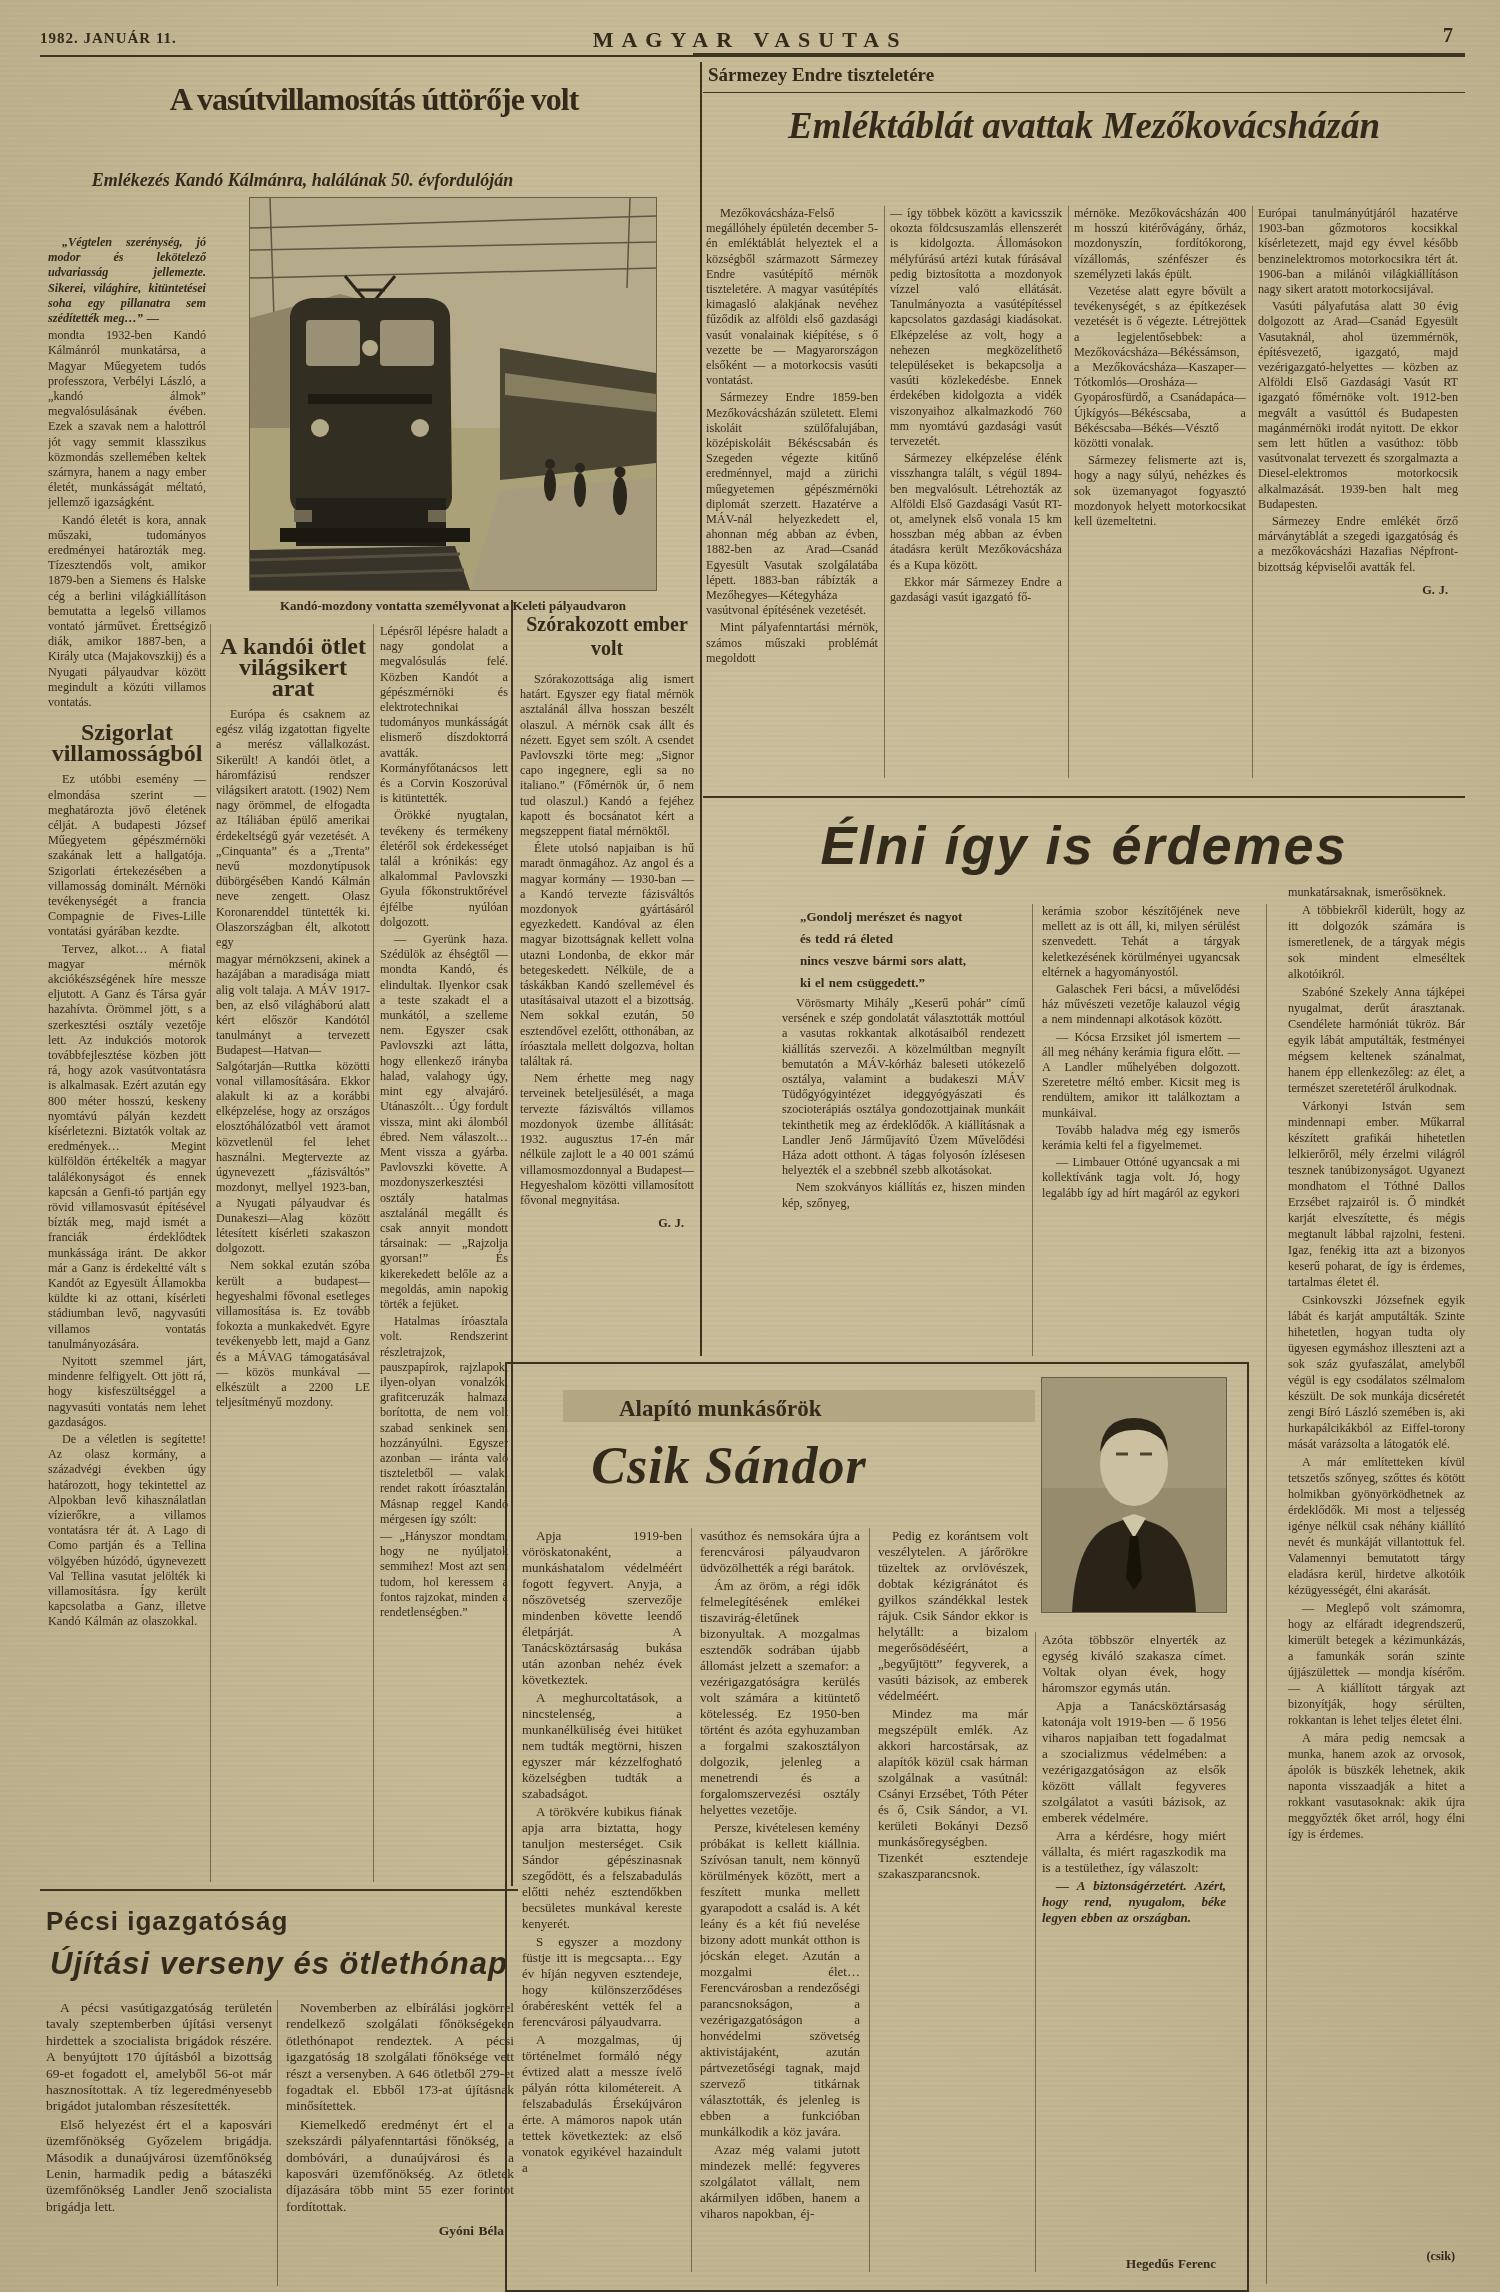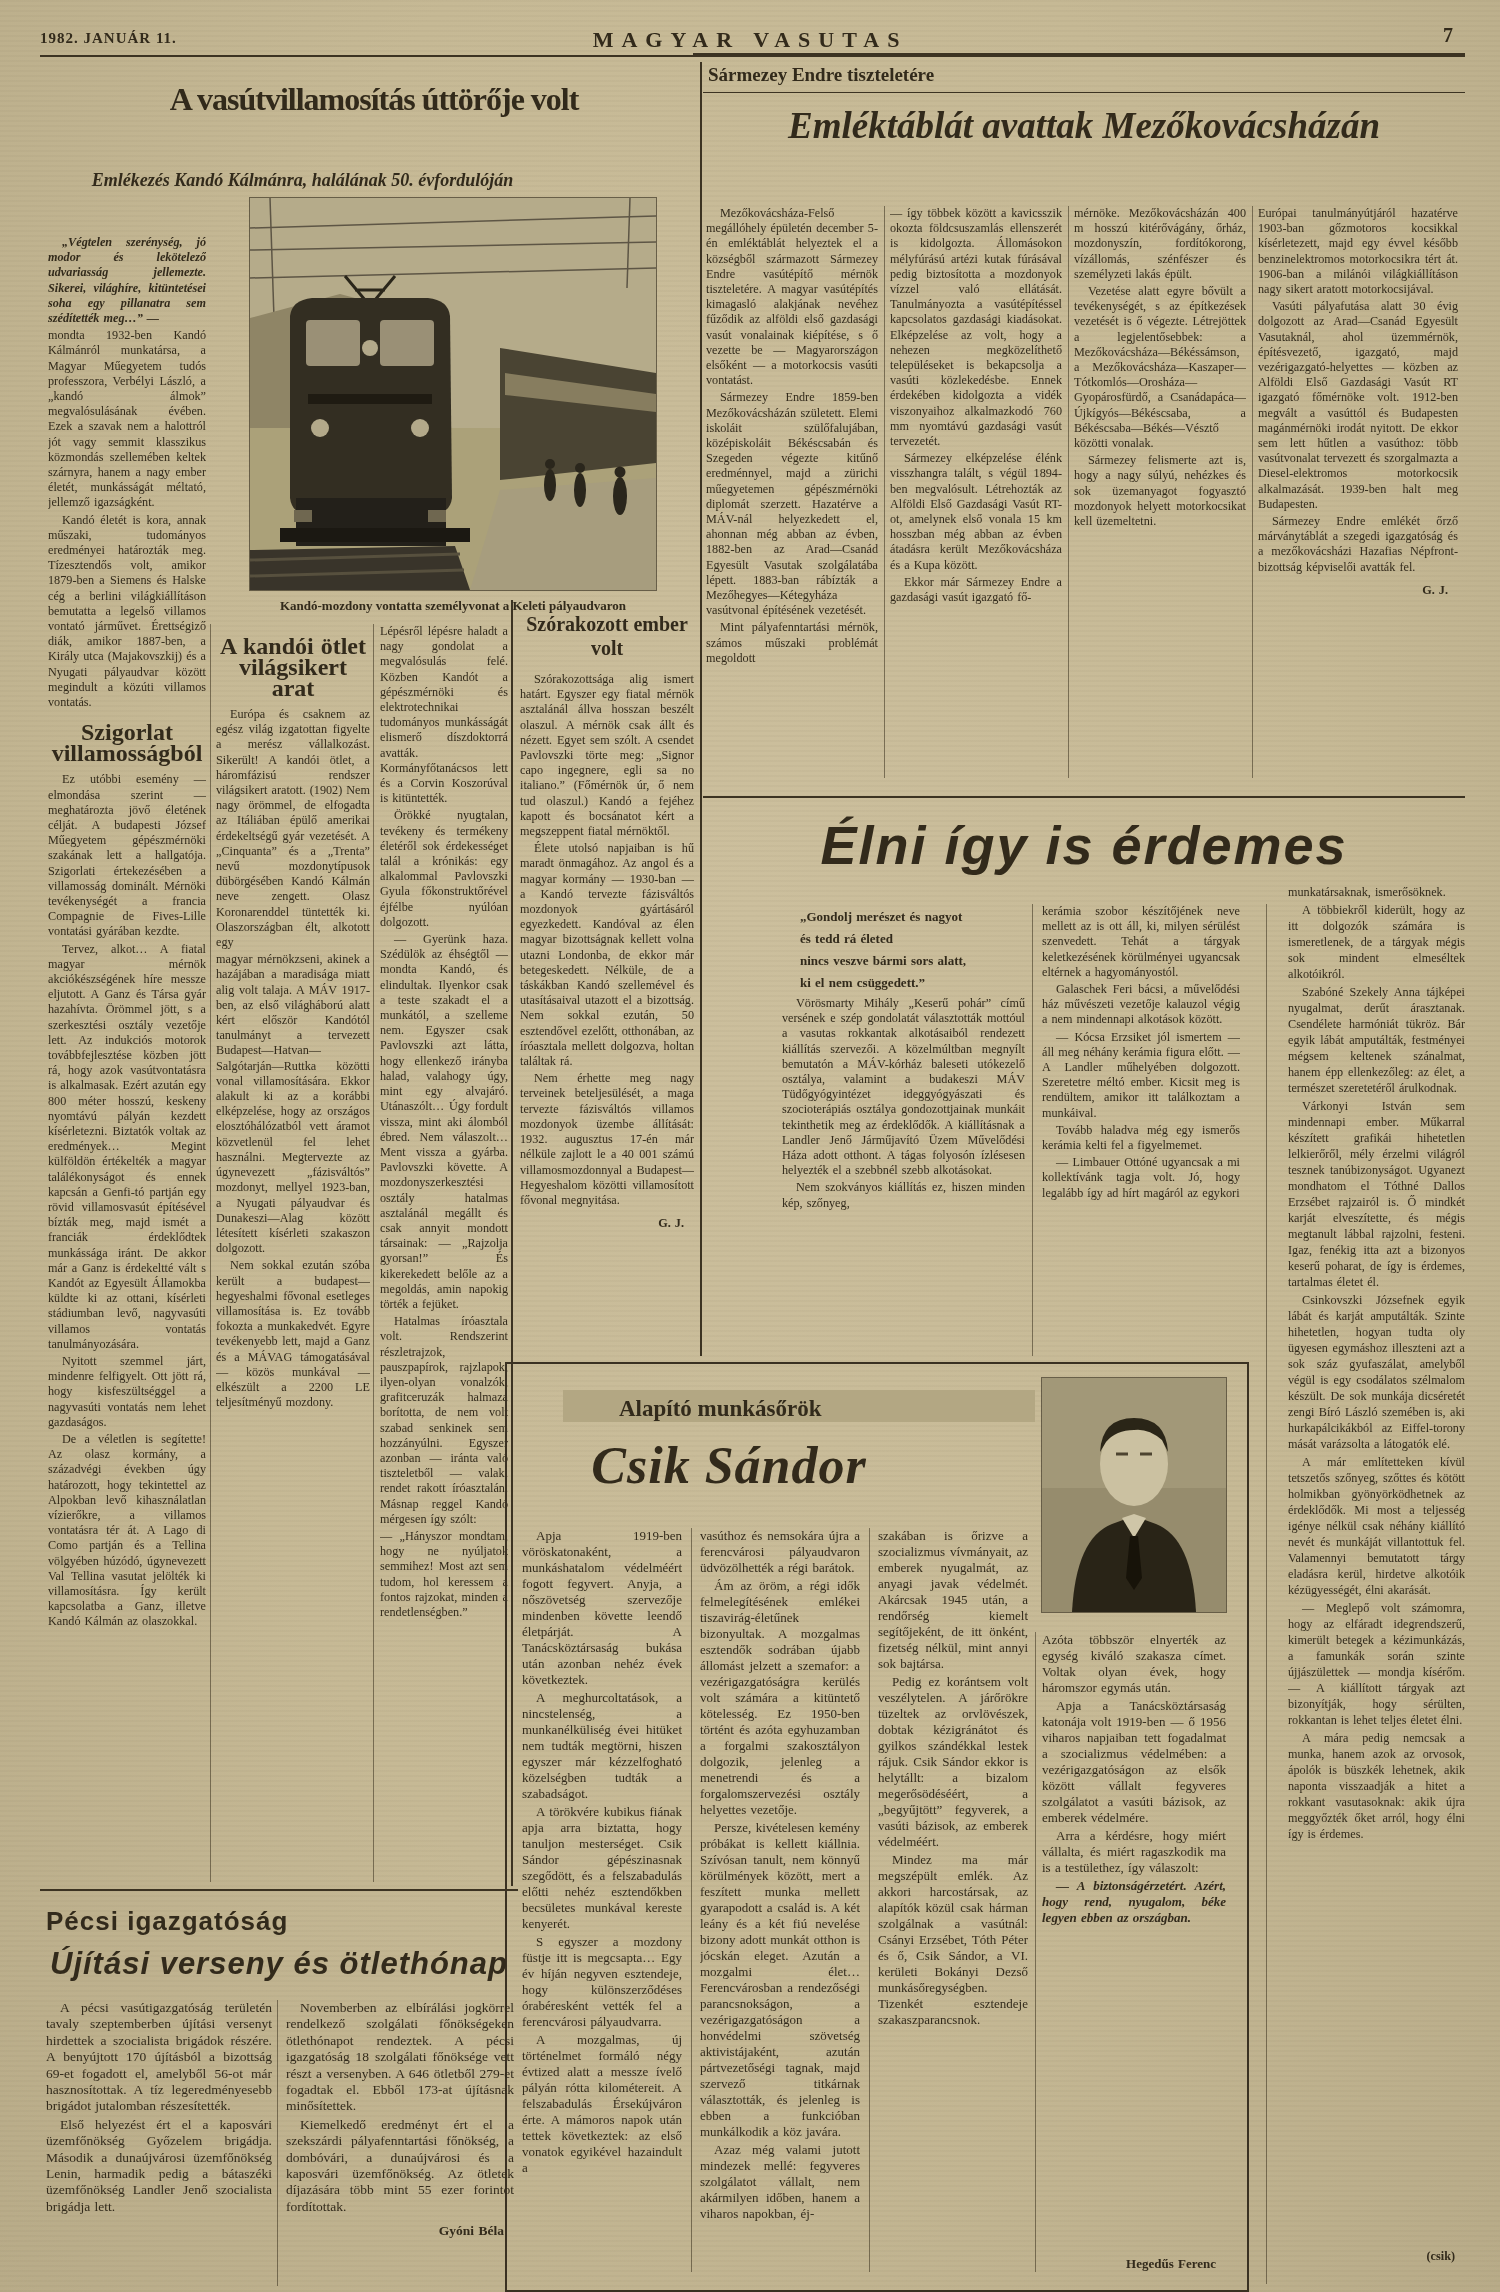--- a/index.html
+++ b/index.html
@@ -233,21 +233,20 @@
       <div class="fl-p">S egyszer a mozdony füstje itt is megcsapta… Egy év híján negyven esztendeje, hogy különszerződéses órabéresként vették fel a ferencvárosi pályaudvarra.</div>
       <div class="fl-p">A mozgalmas, új történelmet formáló négy évtized alatt a messze ívelő pályán rótta kilométereit. A felszabadulás Érsekújváron érte. A mámoros napok után tettek következtek: az első vonatok egyikével hazaindult a</div>
     </div>
   <div class="col big" style="left:700px;top:1528px;width:160px;height:744px;">
       <div class="fl-pc">vasúthoz és nemsokára újra a ferencvárosi pályaudvaron üdvözölhették a régi barátok.</div>
       <div class="fl-p">Ám az öröm, a régi idők felmelegítésének emlékei tiszavirág-életűnek bizonyultak. A mozgalmas esztendők sodrában újabb állomást jelzett a szemafor: a vezérigazgatóságra kerülés volt számára a kitüntető kötelesség. Ez 1950-ben történt és azóta egyhuzamban a forgalmi szakosztályon dolgozik, jelenleg a menetrendi és a forgalomszervezési osztály helyettes vezetője.</div>
       <div class="fl-p">Persze, kivételesen kemény próbákat is kellett kiállnia. Szívósan tanult, nem könnyű körülmények között, mert a feszített munka mellett gyarapodott a család is. A két leány és a két fiú nevelése bizony adott munkát otthon is jócskán eleget. Azután a mozgalmi élet… Ferencvárosban a rendezőségi parancsnokságon, a vezérigazgatóságon a honvédelmi szövetség aktivistájaként, azután pártvezetőségi tagnak, majd szervező titkárnak választották, és jelenleg is ebben a funkcióban munkálkodik a köz javára.</div>
       <div class="fl-p">Azaz még valami jutott mindezek mellé: fegyveres szolgálatot vállalt, nem akármilyen időben, hanem a viharos napokban, éj-</div>
     </div>
   <div class="col big" style="left:878px;top:1528px;width:150px;height:744px;">
-      <div class="fl-pc">szakában is őrizve a szocializmus vívmányait, az emberek nyugalmát, az anyagi javak védelmét. Akárcsak 1945 után, a rendőrség kiemelt segítőjeként, de itt önként, fizetség nélkül, mint annyi sok bajtársa.</div>
       <div class="fl-p">Pedig ez korántsem volt veszélytelen. A járőrökre tüzeltek az orvlövészek, dobtak kézigránátot és gyilkos szándékkal lestek rájuk. Csik Sándor ekkor is helytállt: a bizalom megerősödéséért, a „begyűjtött” fegyverek, a vasúti bázisok, az emberek védelméért.</div>
       <div class="fl-p">Mindez ma már megszépült emlék. Az akkori harcostársak, az alapítók közül csak hárman szolgálnak a vasútnál: Csányi Erzsébet, Tóth Péter és ő, Csik Sándor, a VI. kerületi Bokányi Dezső munkásőregységben. Tizenkét esztendeje szakaszparancsnok.</div>
     </div>
   <div class="col big flexcol" style="left:1042px;top:1632px;width:184px;height:640px;">
       <div class="fl-pc">Azóta többször elnyerték az egység kiváló szakasza címet. Voltak olyan évek, hogy háromszor egymás után.</div>
       <div class="fl-p">Apja a Tanácsköztársaság katonája volt 1919-ben — ő 1956 viharos napjaiban tett fogadalmat a szocializmus védelmében: a vezérigazgatóságon az elsők között vállalt fegyveres szolgálatot a vasúti bázisok, az emberek védelmére.</div>
       <div class="fl-p">Arra a kérdésre, hogy miért vállalta, és miért ragaszkodik ma is a testülethez, így válaszolt:</div>
       <div class="fl-pi">— A biztonságérzetért. Azért, hogy rend, nyugalom, béke legyen ebben az országban.</div>
       <div class="fl-sig">Hegedűs Ferenc</div>
     </div>

